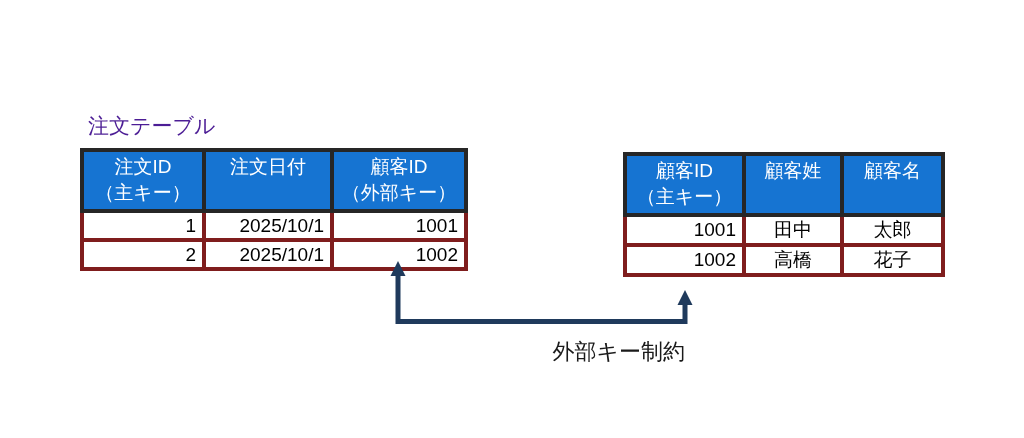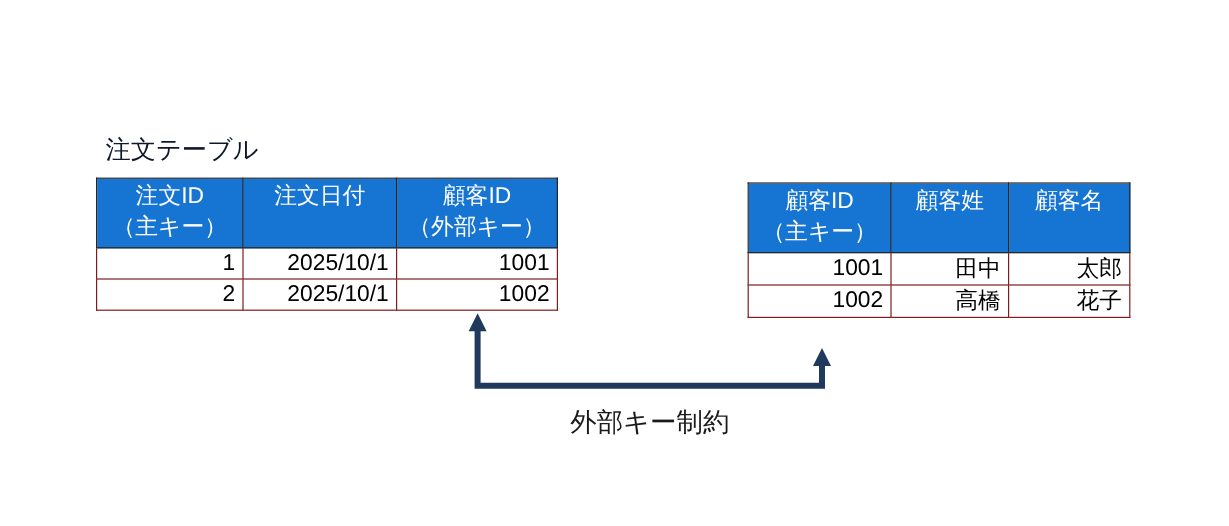--- a/index.html
+++ b/index.html
@@ -12,33 +12,33 @@
     position: relative;
     width: 1024px;
     height: 438px;
     background: #ffffff;
     overflow: hidden;
   }
   .table-title {
     position: absolute;
     font-size: 21px;
     line-height: 28px;
-    color: #0f172a;
+    color: #4c1d95;
     white-space: nowrap;
   }
   table.dtable {
     position: absolute;
     border-collapse: collapse;
     table-layout: fixed;
     background: #ffffff;
     font-size: 19px;
     color: #000000;
   }
   table.dtable, table.dtable th, table.dtable td {
-    border: 1px solid #7f1d1d;
+    border: 4px solid #7f1d1d;
   }
   table.dtable th {
     background: #1674d2;            
     color: #ffffff;
     font-weight: normal;
     vertical-align: top;
     text-align: center;
     padding: 2px 4px 3px 4px;
     border-color: #262626;
   }
@@ -51,21 +51,21 @@
     height: 25px;
     padding: 0 6px;
     white-space: nowrap;
     overflow: hidden;
   }
   
   table.dtable tbody tr + tr td {
     border-top-color: #8f8f8f;
   }
   td.cell-num   { text-align: right; }
-  td.cell-text  { text-align: right;  }
+  td.cell-text  { text-align: center;  }
 
   
   #order-table  col:nth-child(1) { width: 122px; }
   #order-table  col:nth-child(2) { width: 128px; }
   #order-table  col:nth-child(3) { width: 134px; }
   #order-table  th { height: 52px; }
 
   
   #customer-table col:nth-child(1) { width: 119px; }
   #customer-table col:nth-child(2) { width: 98px;  }
@@ -76,21 +76,21 @@
     position: absolute;
     left: 0; top: 0;
     width: 1024px; height: 438px;
     pointer-events: none;
   }
   #fk-label {
     position: absolute;
     left: 398px;
     top: 338px;
     width: 287px;
-    text-align: center;
+    text-align: right;
     font-size: 22px;
     line-height: 28px;
     color: #1a1a1a;
     white-space: nowrap;
   }
 </style>
 </head>
 <body>
 
 <div id="canvas">

